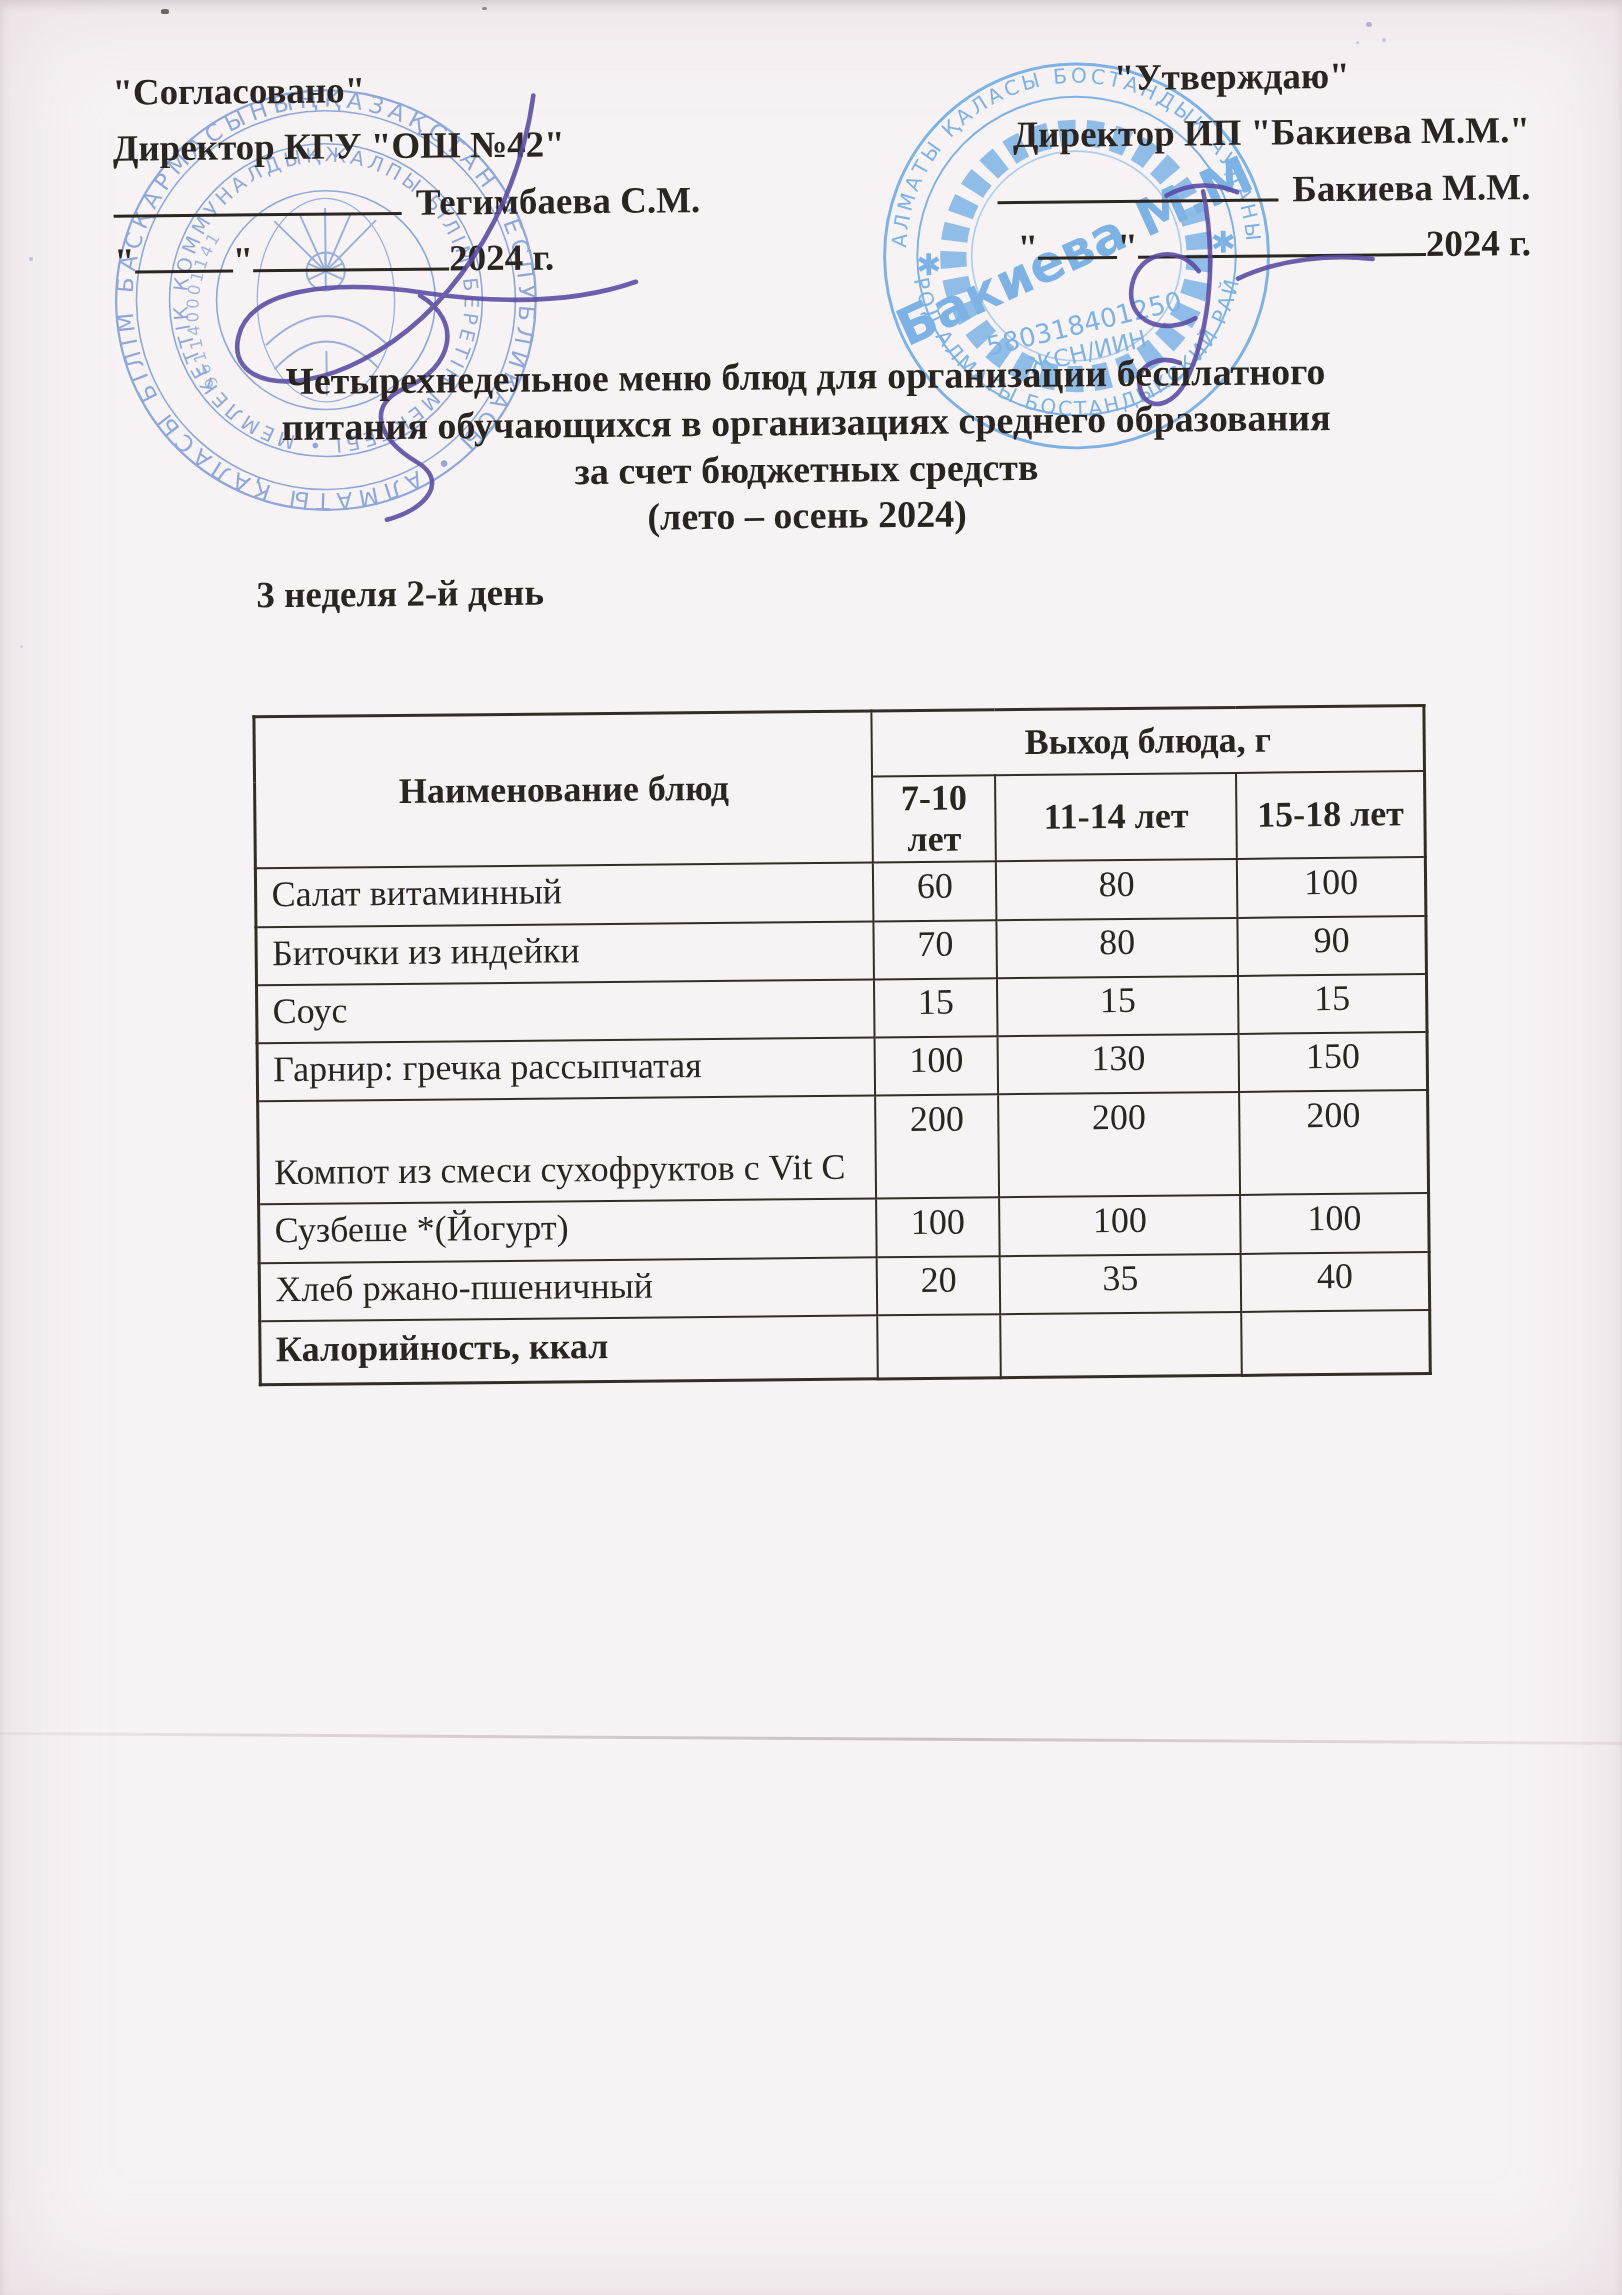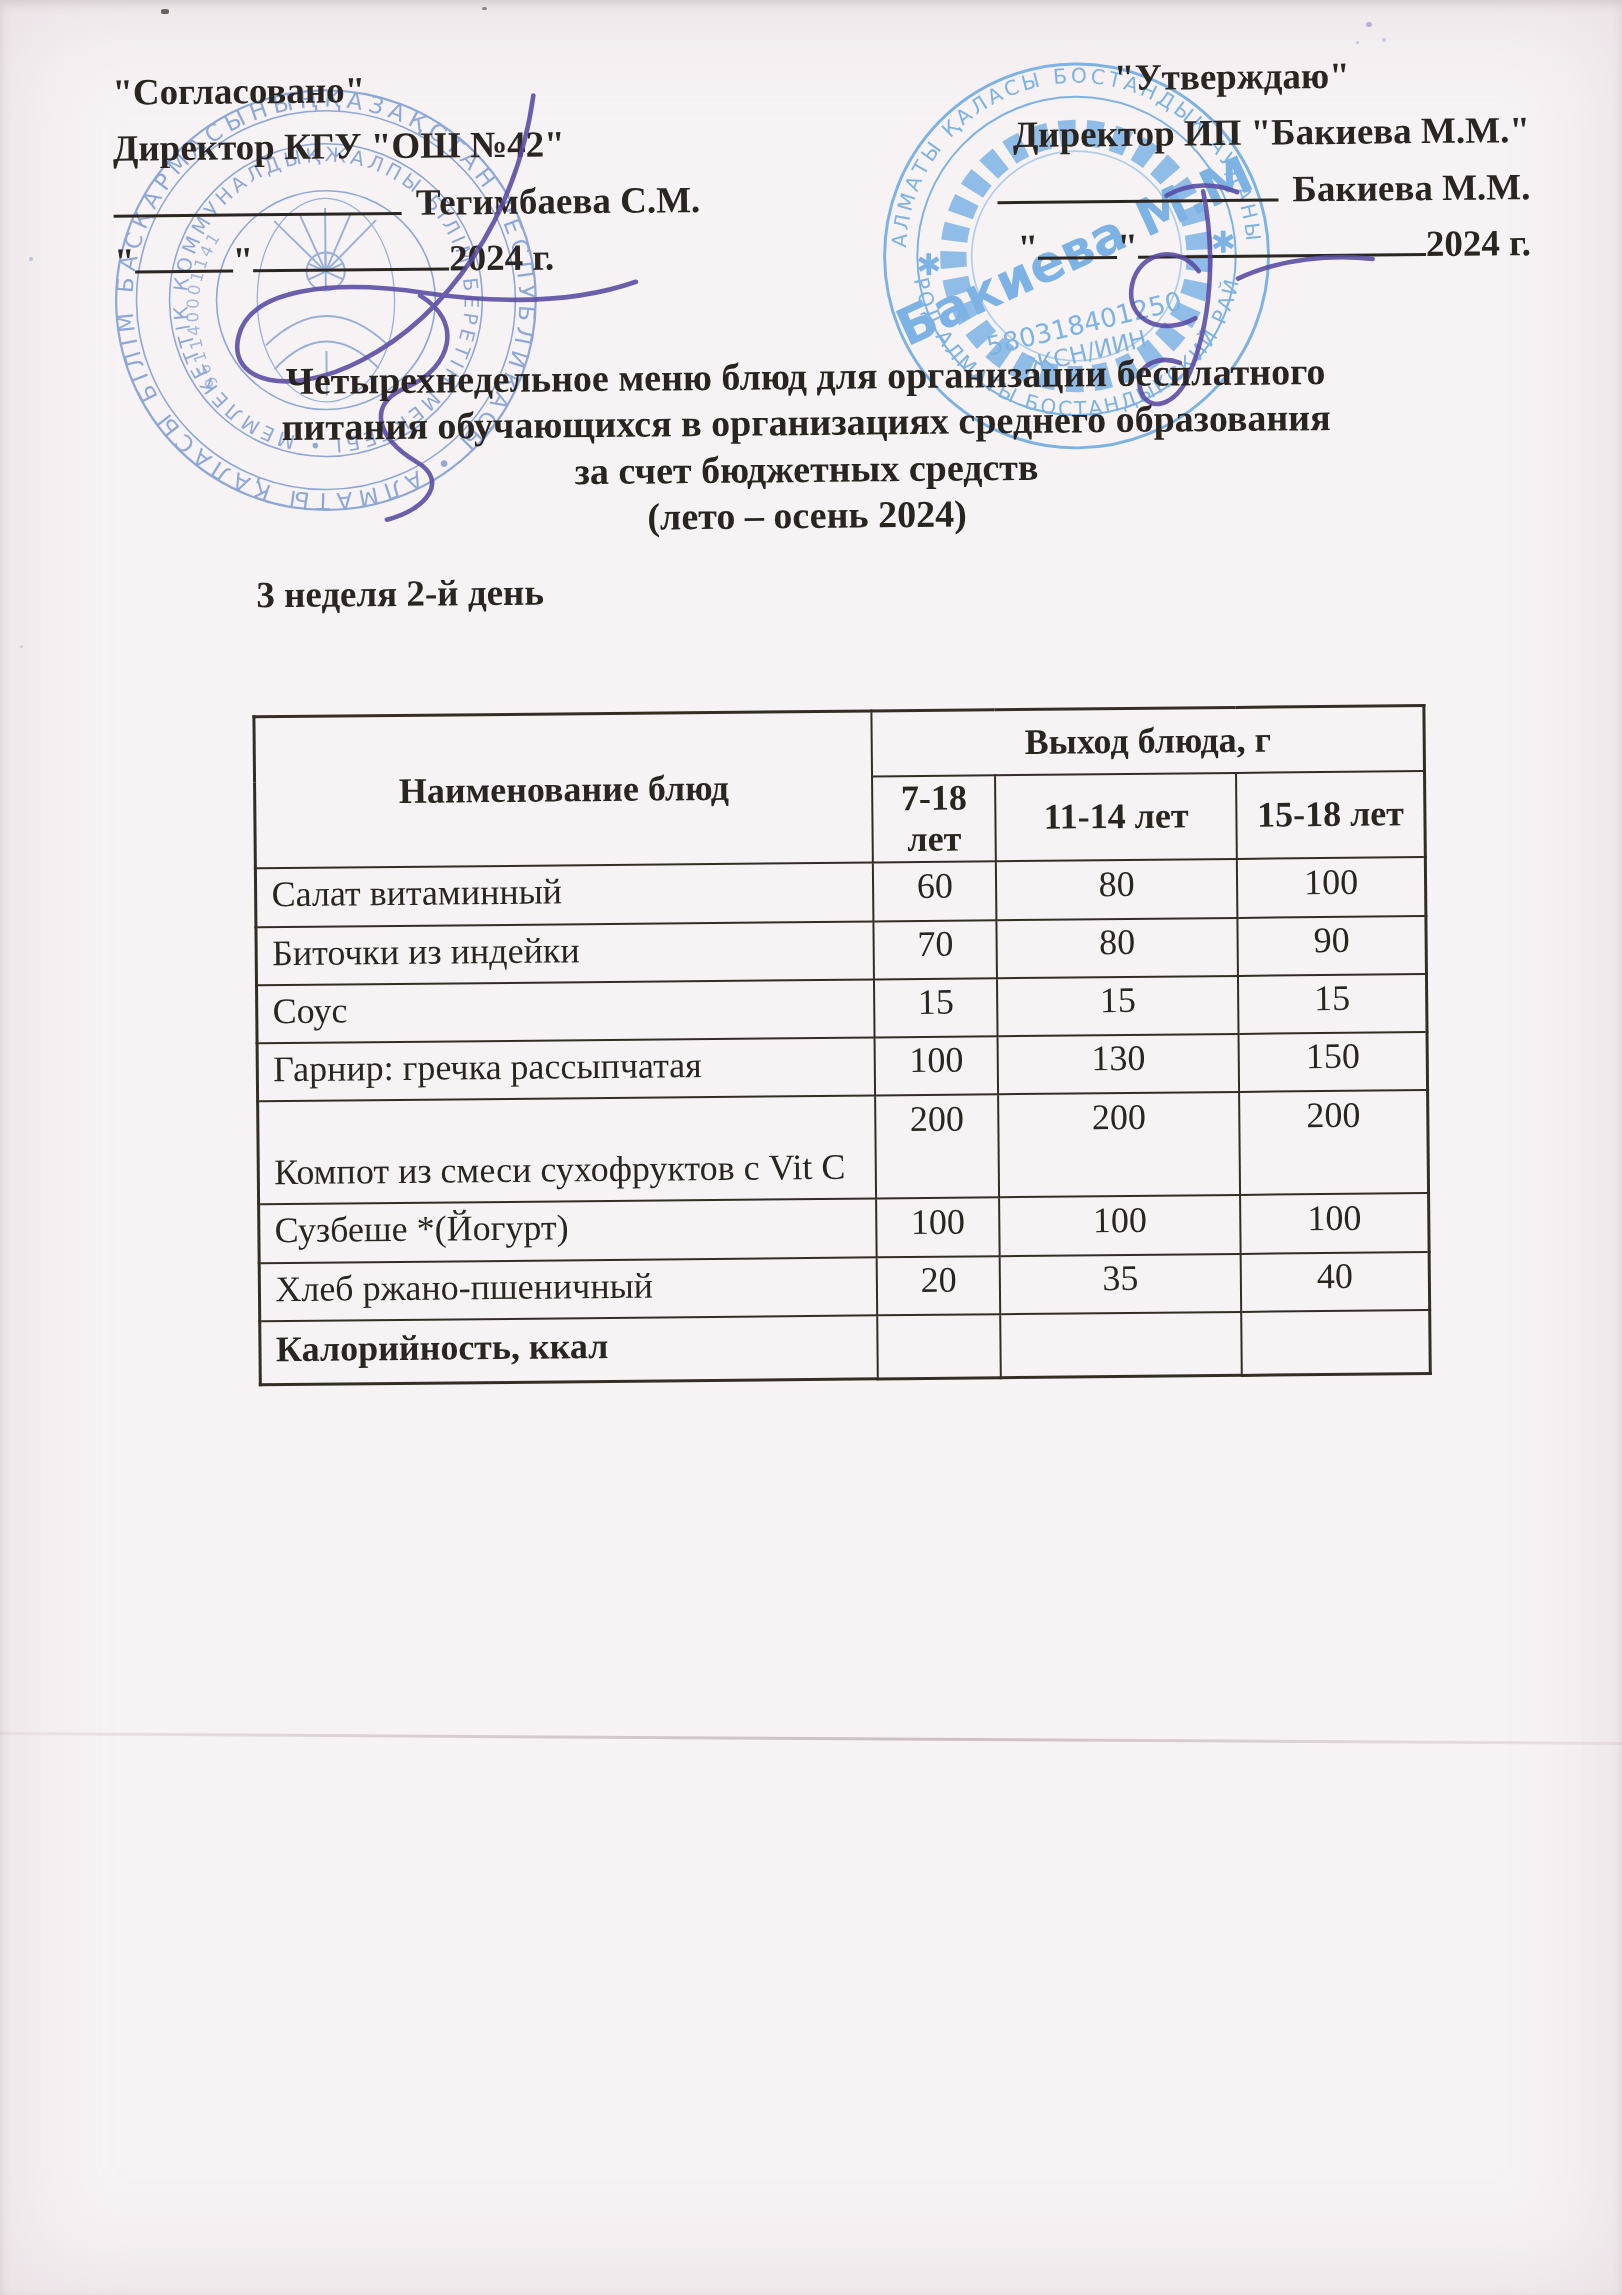--- a/index.html
+++ b/index.html
@@ -193,21 +193,21 @@
           <col class="col-a1">
           <col class="col-a2">
           <col class="col-a3">
       </colgroup>
       <tbody>
         <tr class="hdr1">
           <td class="hd" rowspan="2">Наименование блюд</td>
           <td class="hd" colspan="3">Выход блюда, г</td>
         </tr>
         <tr class="hdr2">
-          <td class="hd">7-18 лет</td>
+          <td class="hd">7-10 лет</td>
           <td class="hd">11-14 лет</td>
           <td class="hd">15-18 лет</td>
         </tr>
         <tr class="body-row">
           <td class="name">Салат витаминный</td>
           <td class="val">60</td>
           <td class="val">80</td>
           <td class="val">100</td>
         </tr>
         <tr class="body-row">

